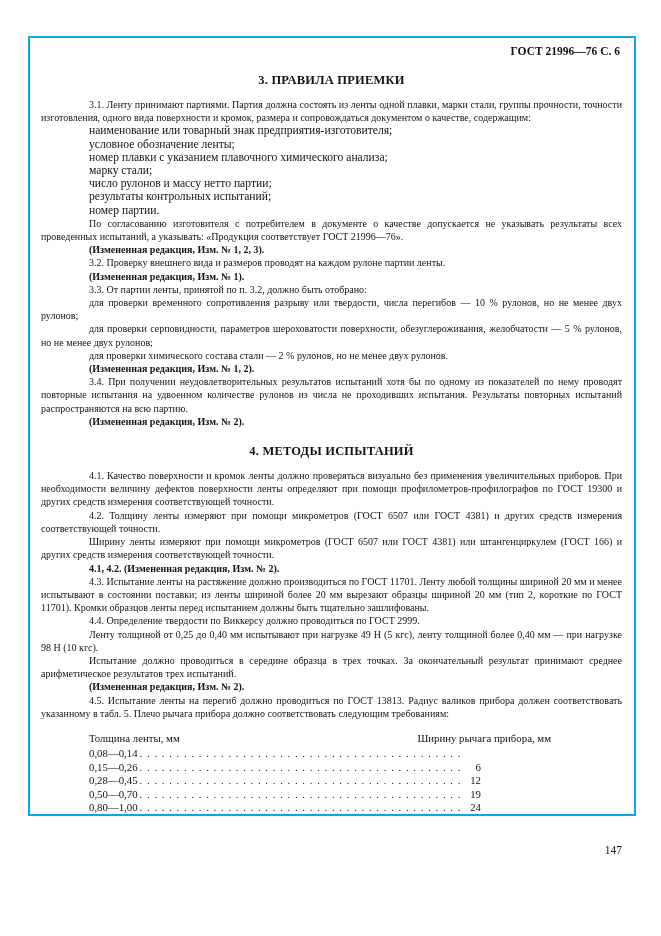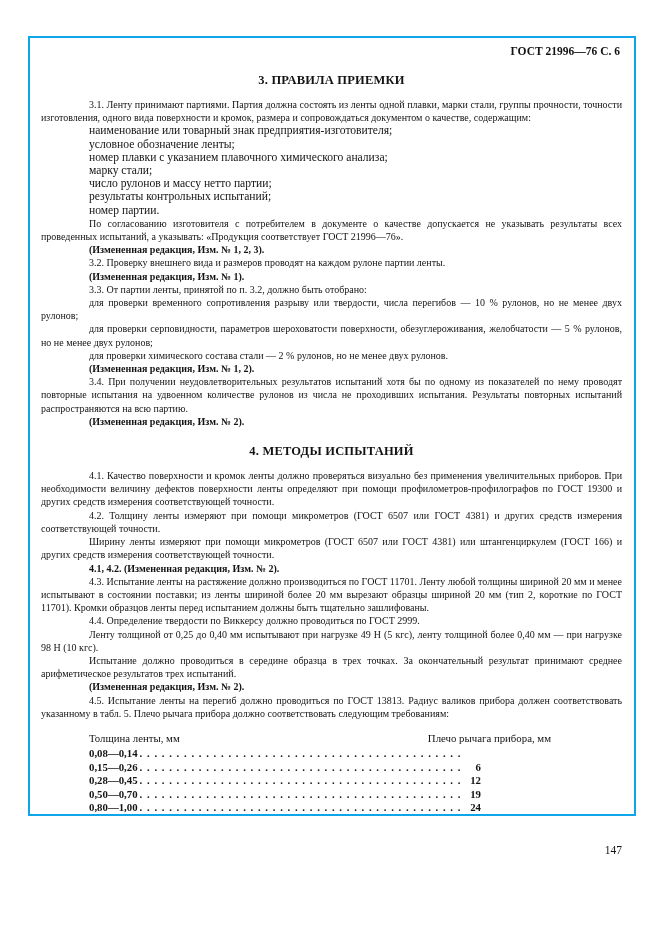--- a/index.html
+++ b/index.html
@@ -70,21 +70,20 @@
   }
   .thead {
     display: flex;
     justify-content: space-between;
     margin-bottom: 2px;
   }
   .trow {
     display: flex;
     align-items: flex-end;
     width: 392px;
-    font-weight: bold;
   }
   .t-range {
     white-space: nowrap;
   }
   .leader {
     flex: 1 1 auto;
     overflow: hidden;
     white-space: nowrap;
     margin: 0 2px;
     letter-spacing: 1px;
@@ -142,21 +141,21 @@
     <p class="para">4.3. Испытание ленты на растяжение должно производиться по ГОСТ 11701. Ленту любой толщины шириной 20 мм и менее испытывают в состоянии поставки; из ленты шириной более 20 мм вырезают образцы шириной 20 мм (тип 2, короткие по ГОСТ 11701). Кромки образцов ленты перед испытанием должны быть тщательно зашлифованы.</p>
     <p class="para">4.4. Определение твердости по Виккерсу должно проводиться по ГОСТ 2999.</p>
     <p class="para">Ленту толщиной от 0,25 до 0,40 мм испытывают при нагрузке 49 Н (5 кгс), ленту толщиной более 0,40 мм — при нагрузке 98 Н (10 кгс).</p>
     <p class="para">Испытание должно проводиться в середине образца в трех точках. За окончательный результат принимают среднее арифметическое результатов трех испытаний.</p>
     <p class="para note">(Измененная редакция, Изм. № 2).</p>
     <p class="para">4.5. Испытание ленты на перегиб должно проводиться по ГОСТ 13813. Радиус валиков прибора должен соответствовать указанному в табл. 5. Плечо рычага прибора должно соответствовать следующим требованиям:</p>
 
     <div class="ttable">
       <div class="thead">
         <span>Толщина ленты, мм</span>
-        <span>Плечо рычага прибора, мм</span>
+        <span>Ширину рычага прибора, мм</span>
       </div>
       <div class="trow">
         <span class="t-range">0,08—0,14</span>
         <span class="leader"></span>
         <span class="t-val"></span>
       </div>
       <div class="trow">
         <span class="t-range">0,15—0,26</span>
         <span class="leader"></span>
         <span class="t-val">6</span>

